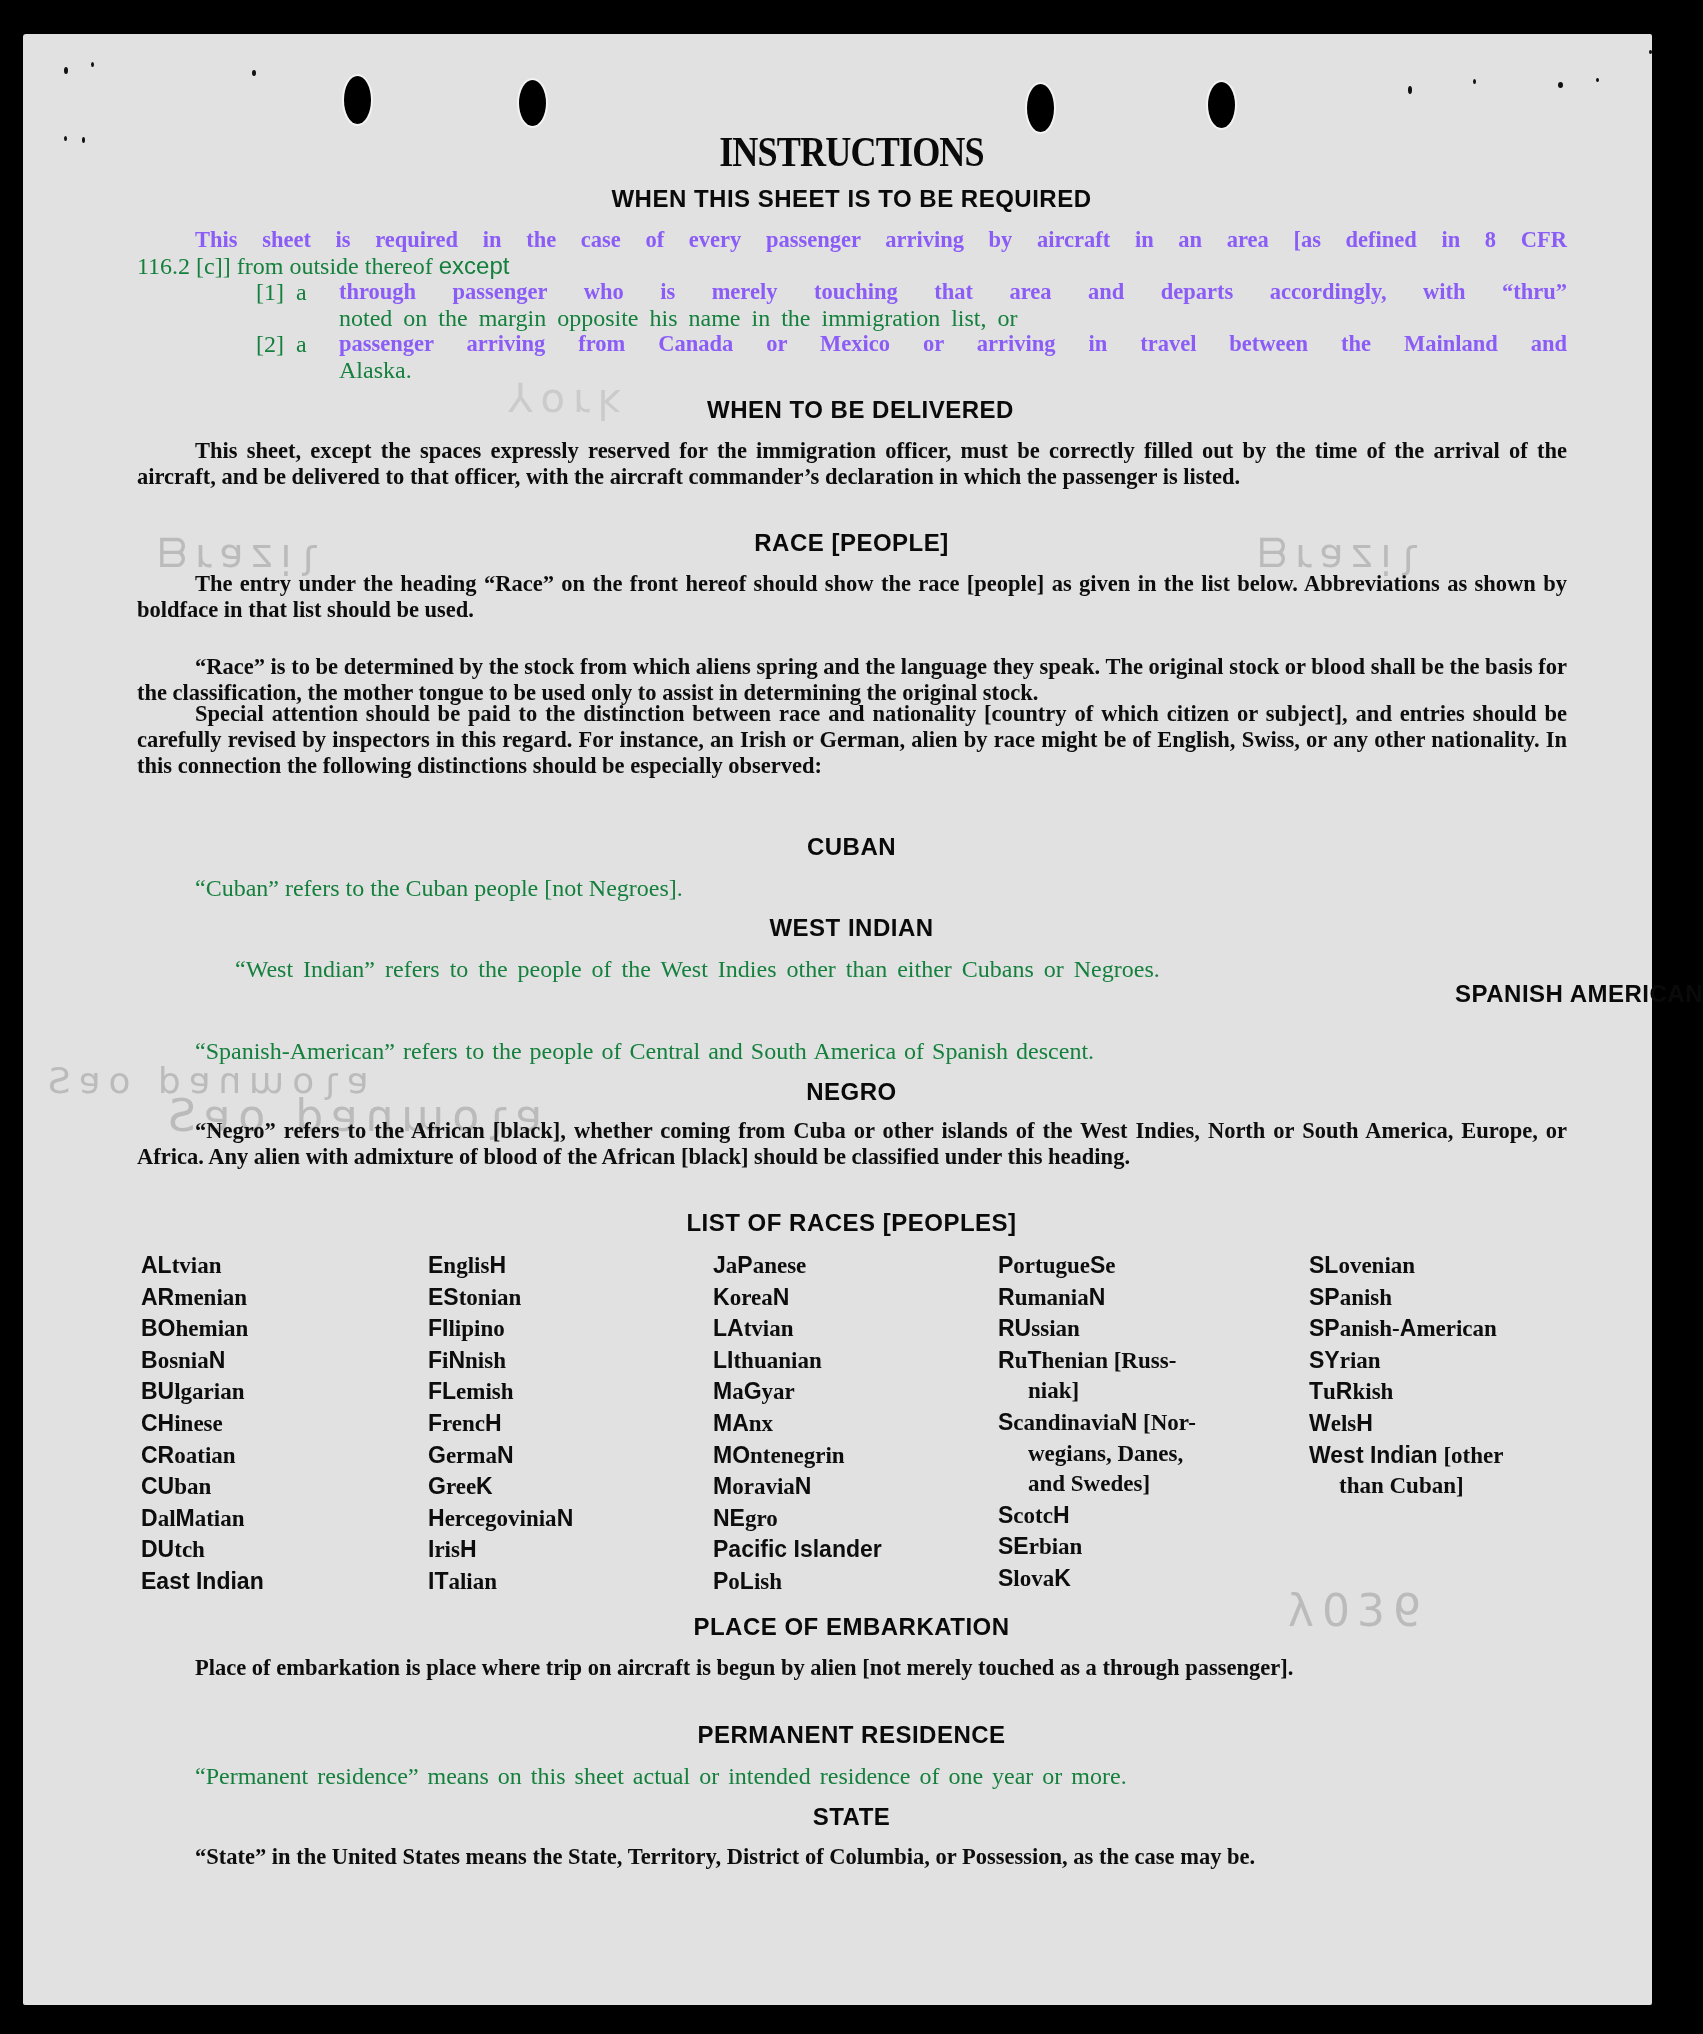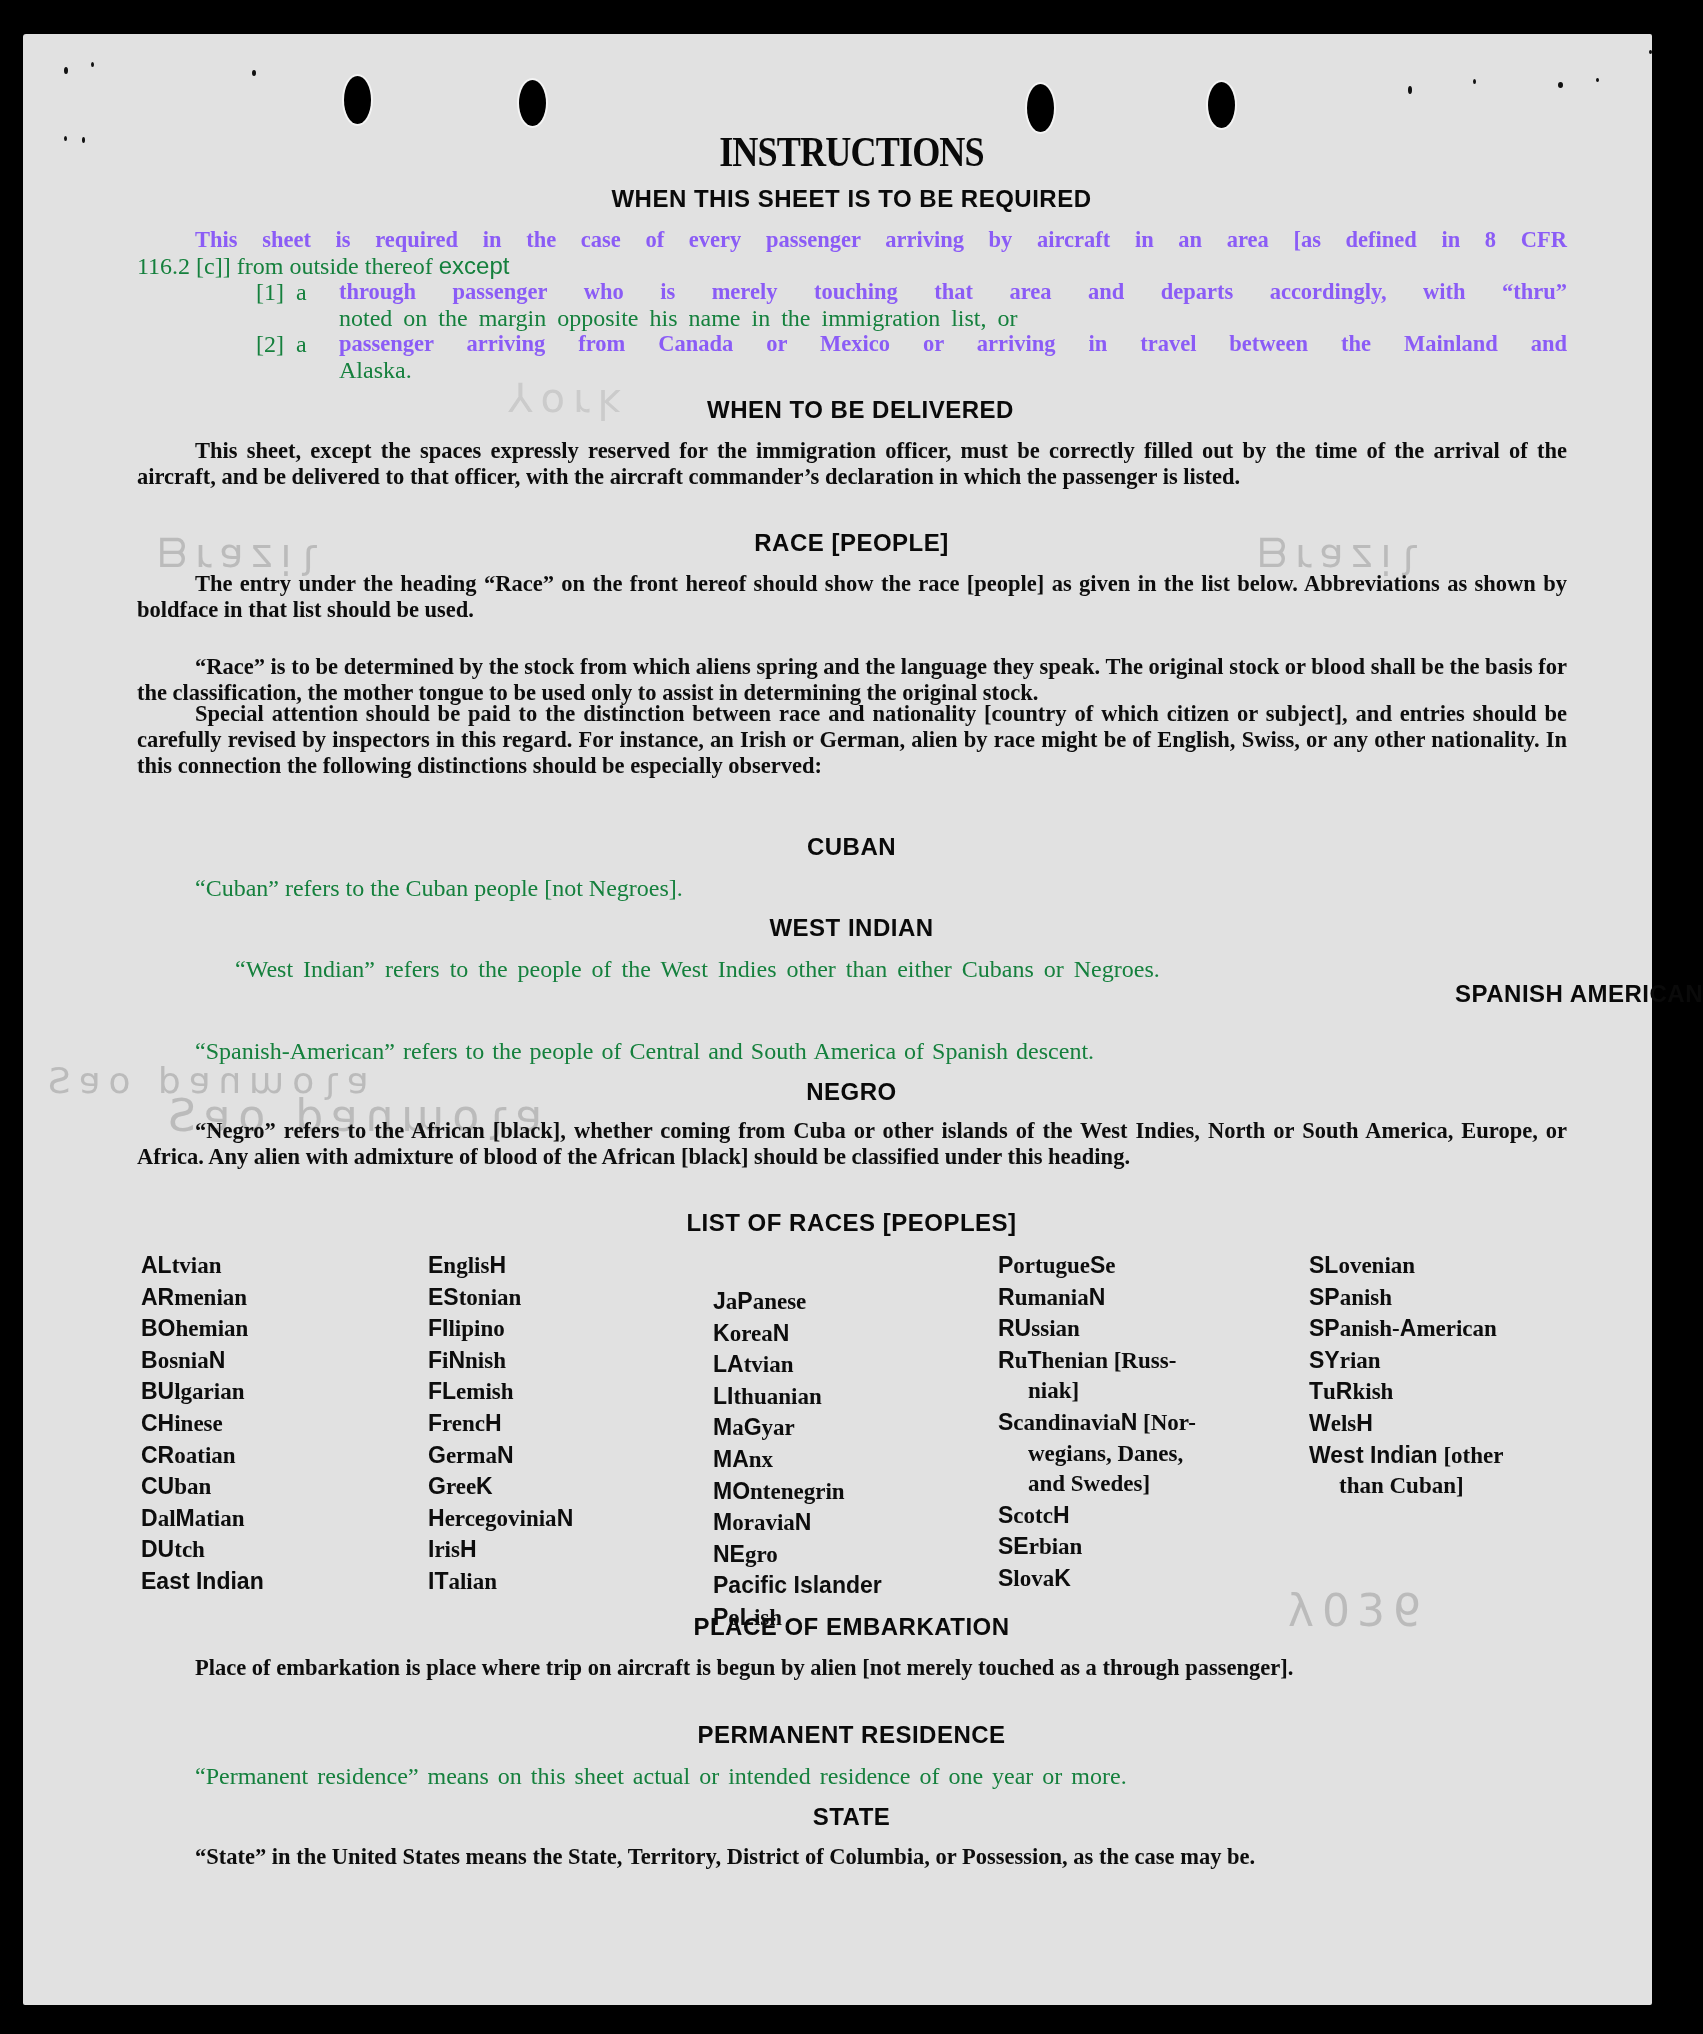--- a/index.html
+++ b/index.html
@@ -99,21 +99,21 @@
     <div class="race"><span class="ab">FI</span><span>lipino</span></div>
     <div class="race"><span class="ab">F</span><span>i</span><span class="ab">N</span><span>nish</span></div>
     <div class="race"><span class="ab">FL</span><span>emish</span></div>
     <div class="race"><span class="ab">F</span><span>renc</span><span class="ab">H</span></div>
     <div class="race"><span class="ab">G</span><span>erma</span><span class="ab">N</span></div>
     <div class="race"><span class="ab">G</span><span>ree</span><span class="ab">K</span></div>
     <div class="race"><span class="ab">H</span><span>ercegovinia</span><span class="ab">N</span></div>
     <div class="race"><span class="ab">I</span><span>ris</span><span class="ab">H</span></div>
     <div class="race"><span class="ab">IT</span><span>alian</span></div>
   </div>
-<div class="col" style="left:713px;margin-top:36px;">
+<div class="col" style="left:713px;">
     <div class="race"><span class="ab">J</span><span>a</span><span class="ab">P</span><span>anese</span></div>
     <div class="race"><span class="ab">K</span><span>orea</span><span class="ab">N</span></div>
     <div class="race"><span class="ab">LA</span><span>tvian</span></div>
     <div class="race"><span class="ab">LI</span><span>thuanian</span></div>
     <div class="race"><span class="ab">M</span><span>a</span><span class="ab">G</span><span>yar</span></div>
     <div class="race"><span class="ab">MA</span><span>nx</span></div>
     <div class="race"><span class="ab">MO</span><span>ntenegrin</span></div>
     <div class="race"><span class="ab">M</span><span>oravia</span><span class="ab">N</span></div>
     <div class="race"><span class="ab">NE</span><span>gro</span></div>
     <div class="race"><span class="ab">Pacific Islander</span></div>

